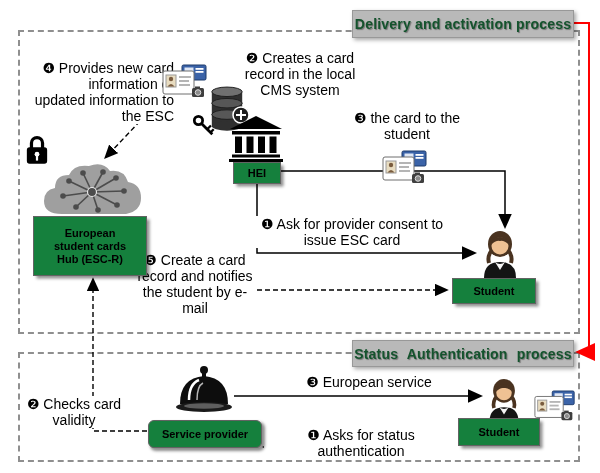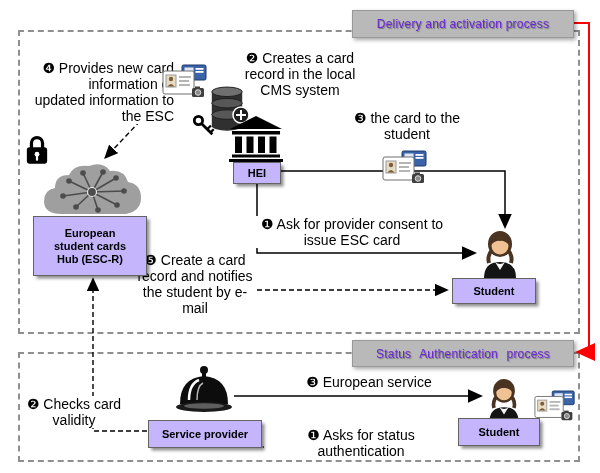--- a/index.html
+++ b/index.html
@@ -1,26 +1,26 @@
 <!DOCTYPE html>
 <html><head>
 <meta charset="utf-8">
 <style>
   html,body{margin:0;padding:0;background:#fff;}
   .canvas{position:relative;width:600px;height:473px;background:#ffffff;
     font-family:"Liberation Sans",sans-serif;color:#000;overflow:hidden;}
   .dashed-box{position:absolute;border:2px dashed #8f8f8f;background:transparent;}
   .title-box{position:absolute;background:#b9b9b9;border:1px solid #989898;
-    box-shadow:2px 2px 4px rgba(0,0,0,.35);color:#6d28d9;font-weight:normal;font-size:12px;
+    box-shadow:2px 2px 4px rgba(0,0,0,.35);color:#14532d;font-weight:bold;font-size:14px;
     display:flex;align-items:center;justify-content:center;
     text-shadow:1px 1px 1px rgba(100,100,100,.8);letter-spacing:.2px;}
   .title-box.spread{word-spacing:5px;}
   .step{position:absolute;font-size:14px;line-height:16px;text-align:center;
     white-space:pre-line;background:#ffffff;}
-  .label-box{position:absolute;background:#c4b5fd;border:1px solid #636363;
+  .label-box{position:absolute;background:#15803d;border:1px solid #636363;
     box-shadow:2.5px 2.5px 3px rgba(0,0,0,.45);font-weight:bold;font-size:11px;
     line-height:13px;display:flex;align-items:center;justify-content:center;
     text-align:center;white-space:pre-line;}
   .icon{position:absolute;line-height:0;}
   svg.overlay{position:absolute;left:0;top:0;pointer-events:none;}
 </style>
 </head>
 <body>
 
 <div class="canvas">
@@ -223,19 +223,19 @@
       </svg></span>
   <span class="icon" style="left:484px;top:376px;">
     <svg width="40" height="46">
         <use href="#studentfig"></use>
       </svg></span>
   <span class="icon" style="left:534px;top:390px;">
     <svg width="42" height="33">
         <use href="#idcard"></use>
       </svg></span>
 
-  <div class="label-box" style="left:148px;top:420px;width:112px;height:26px;">Service provider</div>
+  <div class="label-box" style="left:148px;top:420px;width:112px;height:26px;border-radius:6px;">Service provider</div>
   <div class="label-box" style="left:458px;top:418px;width:80px;height:26px;">Student</div>
 
   <div class="title-box" style="left:352px;top:10px;width:220px;height:26px;">Delivery and activation process</div>
   <div class="title-box spread" style="left:352px;top:340px;width:220px;height:25px;">Status Authentication process</div>
 
 </div>
 
 </body></html>

